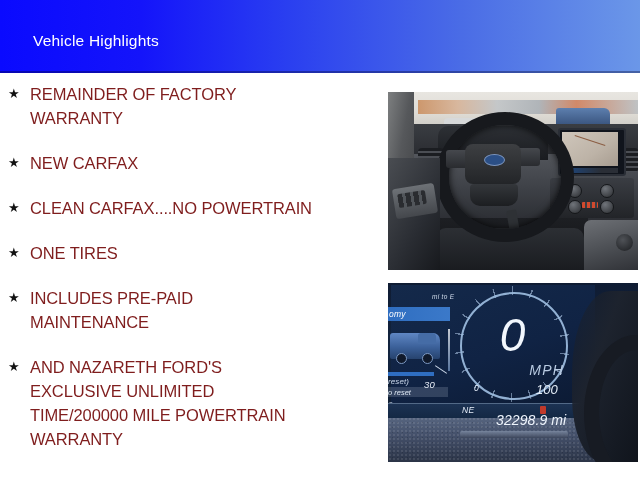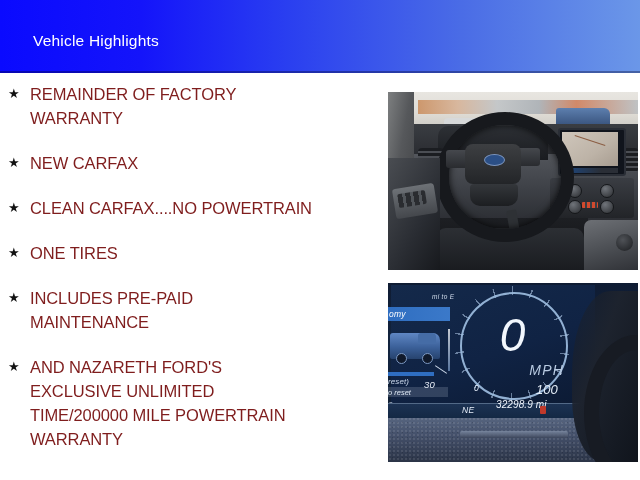--- a/index.html
+++ b/index.html
@@ -504,22 +504,22 @@
   }
   .clu-heading {
     position: absolute;
     left: 74px; top: 122px;
     font-size: 8.5px;
     color: #e6eefa;
     letter-spacing: .4px;
   }
   .clu-odo {
     position: absolute;
-    left: 108px; top: 116px;
-    font-size: 10px;
+    left: 108px; top: 129px;
+    font-size: 14px;
     color: #eef4fc;
     letter-spacing: .1px;
   }
   .clu-fuel-icon {
     position: absolute;
     left: 152px; top: 123px;
     width: 6px; height: 8px;
     background: #c0392b;
     border-radius: 1px;
   }

